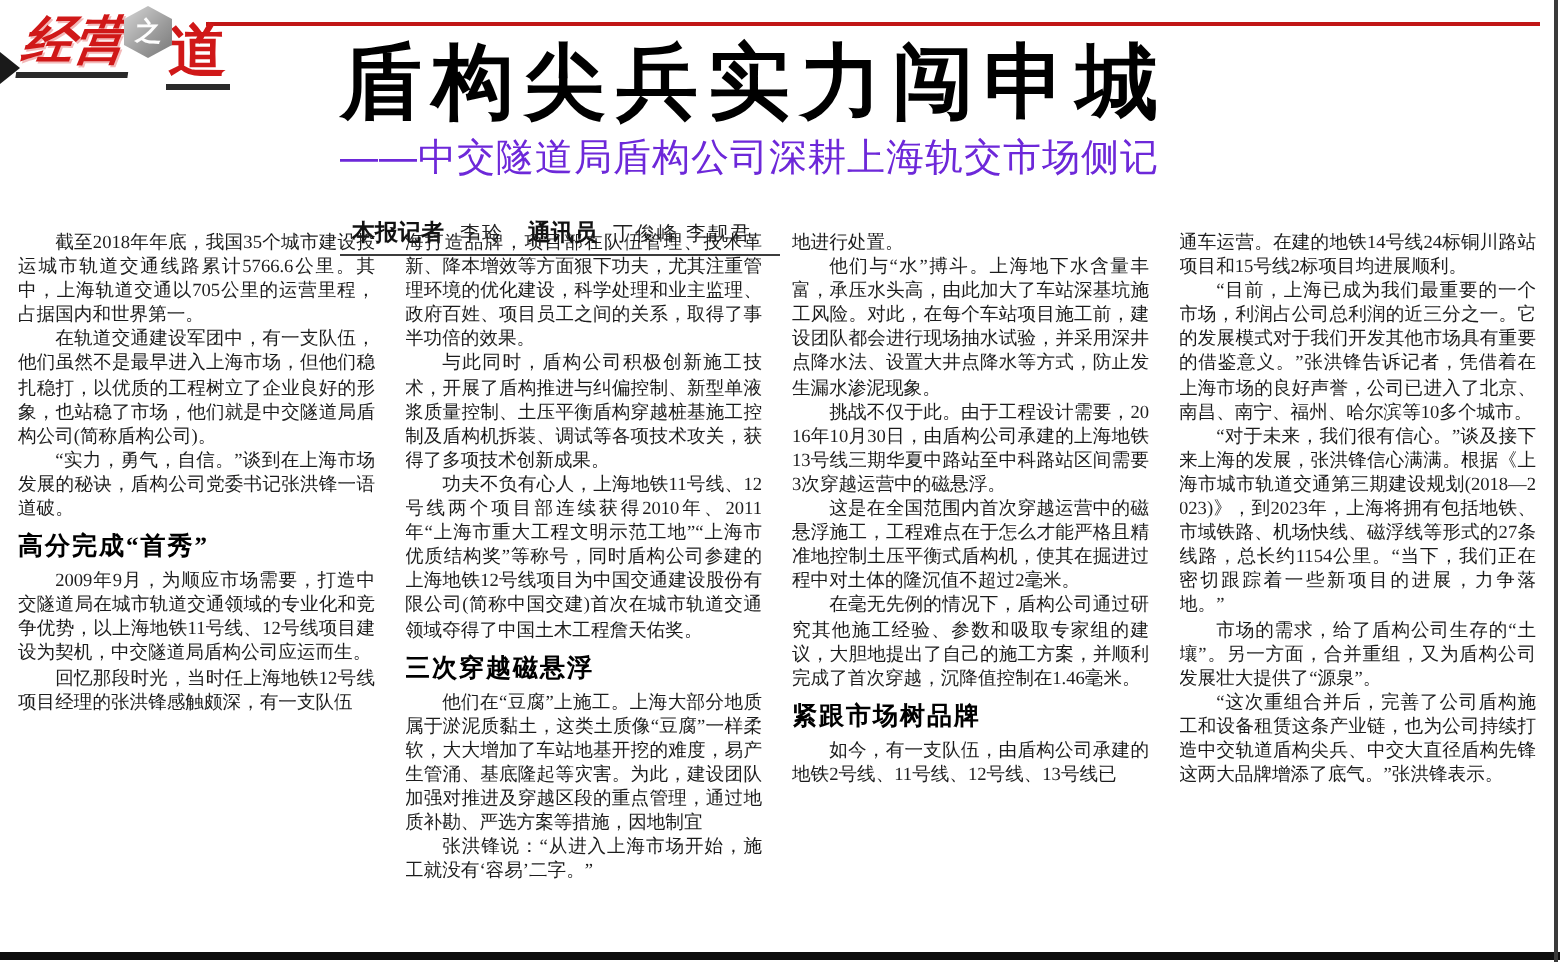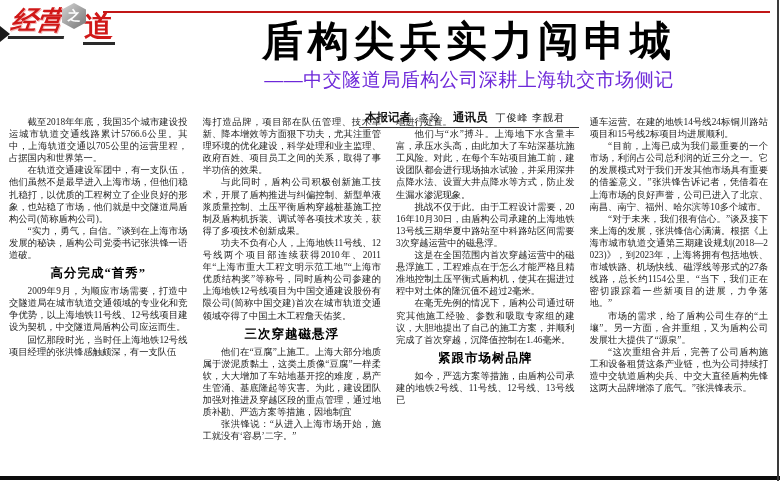--- a/index.html
+++ b/index.html
@@ -27,21 +27,21 @@
   }
   .red-rule{position:absolute;left:103px;right:10px;top:11px;height:2px;background:#c11616;z-index:1;}
   .left-tick{
     position:absolute;left:0;top:26px;width:0;height:0;
     border-top:8px solid transparent;border-bottom:8px solid transparent;border-left:10px solid #1a1a1a;
   }
   .right-border{position:absolute;right:1px;top:0;width:2px;height:481px;background:#3a3a3a;}
   .bottom-bar{position:absolute;left:0;right:0;top:476px;height:4px;background:#0d0d0d;}
 
   
-  .head{position:absolute;left:170px;right:12px;top:12px;text-align:center;}
+  .head{position:absolute;left:170px;right:12px;top:12px;text-align:left;}
   .main-title{
     margin:6px 0 0 0;font-family:"Liberation Sans",sans-serif;font-weight:900;color:#000;
     font-size:41px;line-height:46px;letter-spacing:5px;white-space:nowrap;
   }
   .sub-title{
     margin:5px 0 0 0;font-family:"Liberation Sans",sans-serif;font-weight:500;color:#6d28d9;
     font-size:19px;line-height:22px;letter-spacing:0.5px;white-space:nowrap;
   }
   .byline{display:inline-block;margin-top:16px;border-bottom:1.5px solid #3c3c3c;padding:0 6px 2px 6px;white-space:nowrap;}
   .byline .lab{font-weight:700;font-size:11.5px;color:#111;}
@@ -53,21 +53,21 @@
     display:flex;gap:15px;overflow:hidden;
   }
   .col{flex:1 1 0;overflow:hidden;}
   .col p.para{
     margin:0;font-size:9.3px;line-height:12.1px;text-align:justify;color:#1c1c1c;
     letter-spacing:0;word-break:break-all;
   }
   .col p.para.indent{text-indent:2em;}
   .col h3.sec-head{
     margin:5px 0 4px 0;font-size:12.5px;line-height:15px;font-weight:800;color:#000;
-    text-align:center;letter-spacing:1px;
+    letter-spacing:1px;
   }
 </style>
 </head>
 <body>
 
 <div class="page">
 
   <div class="masthead">
     <span class="logo-jy">经营</span>
     <span class="logo-hex">之</span>
@@ -107,21 +107,21 @@
         <p class="para indent">他们在“豆腐”上施工。上海大部分地质属于淤泥质黏土，这类土质像“豆腐”一样柔软，大大增加了车站地基开挖的难度，易产生管涌、基底隆起等灾害。为此，建设团队加强对推进及穿越区段的重点管理，通过地质补勘、严选方案等措施，因地制宜</p>
         <p class="para indent">张洪锋说：“从进入上海市场开始，施工就没有‘容易’二字。”</p>
       </div>
     <div class="col">
         <p class="para">地进行处置。</p>
         <p class="para indent">他们与“水”搏斗。上海地下水含量丰富，承压水头高，由此加大了车站深基坑施工风险。对此，在每个车站项目施工前，建设团队都会进行现场抽水试验，并采用深井点降水法、设置大井点降水等方式，防止发生漏水渗泥现象。</p>
         <p class="para indent">挑战不仅于此。由于工程设计需要，2016年10月30日，由盾构公司承建的上海地铁13号线三期华夏中路站至中科路站区间需要3次穿越运营中的磁悬浮。</p>
         <p class="para indent">这是在全国范围内首次穿越运营中的磁悬浮施工，工程难点在于怎么才能严格且精准地控制土压平衡式盾构机，使其在掘进过程中对土体的隆沉值不超过2毫米。</p>
         <p class="para indent">在毫无先例的情况下，盾构公司通过研究其他施工经验、参数和吸取专家组的建议，大胆地提出了自己的施工方案，并顺利完成了首次穿越，沉降值控制在1.46毫米。</p>
         <h3 class="sec-head">紧跟市场树品牌</h3>
-        <p class="para indent">如今，严选方案等措施，由盾构公司承建的地铁2号线、11号线、12号线、13号线已</p>
+        <p class="para indent">如今，有一支队伍，由盾构公司承建的地铁2号线、11号线、12号线、13号线已</p>
       </div>
     <div class="col">
         <p class="para">通车运营。在建的地铁14号线24标铜川路站项目和15号线2标项目均进展顺利。</p>
         <p class="para indent">“目前，上海已成为我们最重要的一个市场，利润占公司总利润的近三分之一。它的发展模式对于我们开发其他市场具有重要的借鉴意义。”张洪锋告诉记者，凭借着在上海市场的良好声誉，公司已进入了北京、南昌、南宁、福州、哈尔滨等10多个城市。</p>
         <p class="para indent">“对于未来，我们很有信心。”谈及接下来上海的发展，张洪锋信心满满。根据《上海市城市轨道交通第三期建设规划(2018—2023)》，到2023年，上海将拥有包括地铁、市域铁路、机场快线、磁浮线等形式的27条线路，总长约1154公里。“当下，我们正在密切跟踪着一些新项目的进展，力争落地。”</p>
         <p class="para indent">市场的需求，给了盾构公司生存的“土壤”。另一方面，合并重组，又为盾构公司发展壮大提供了“源泉”。</p>
         <p class="para indent">“这次重组合并后，完善了公司盾构施工和设备租赁这条产业链，也为公司持续打造中交轨道盾构尖兵、中交大直径盾构先锋这两大品牌增添了底气。”张洪锋表示。</p>
       </div>
   </main>
 

